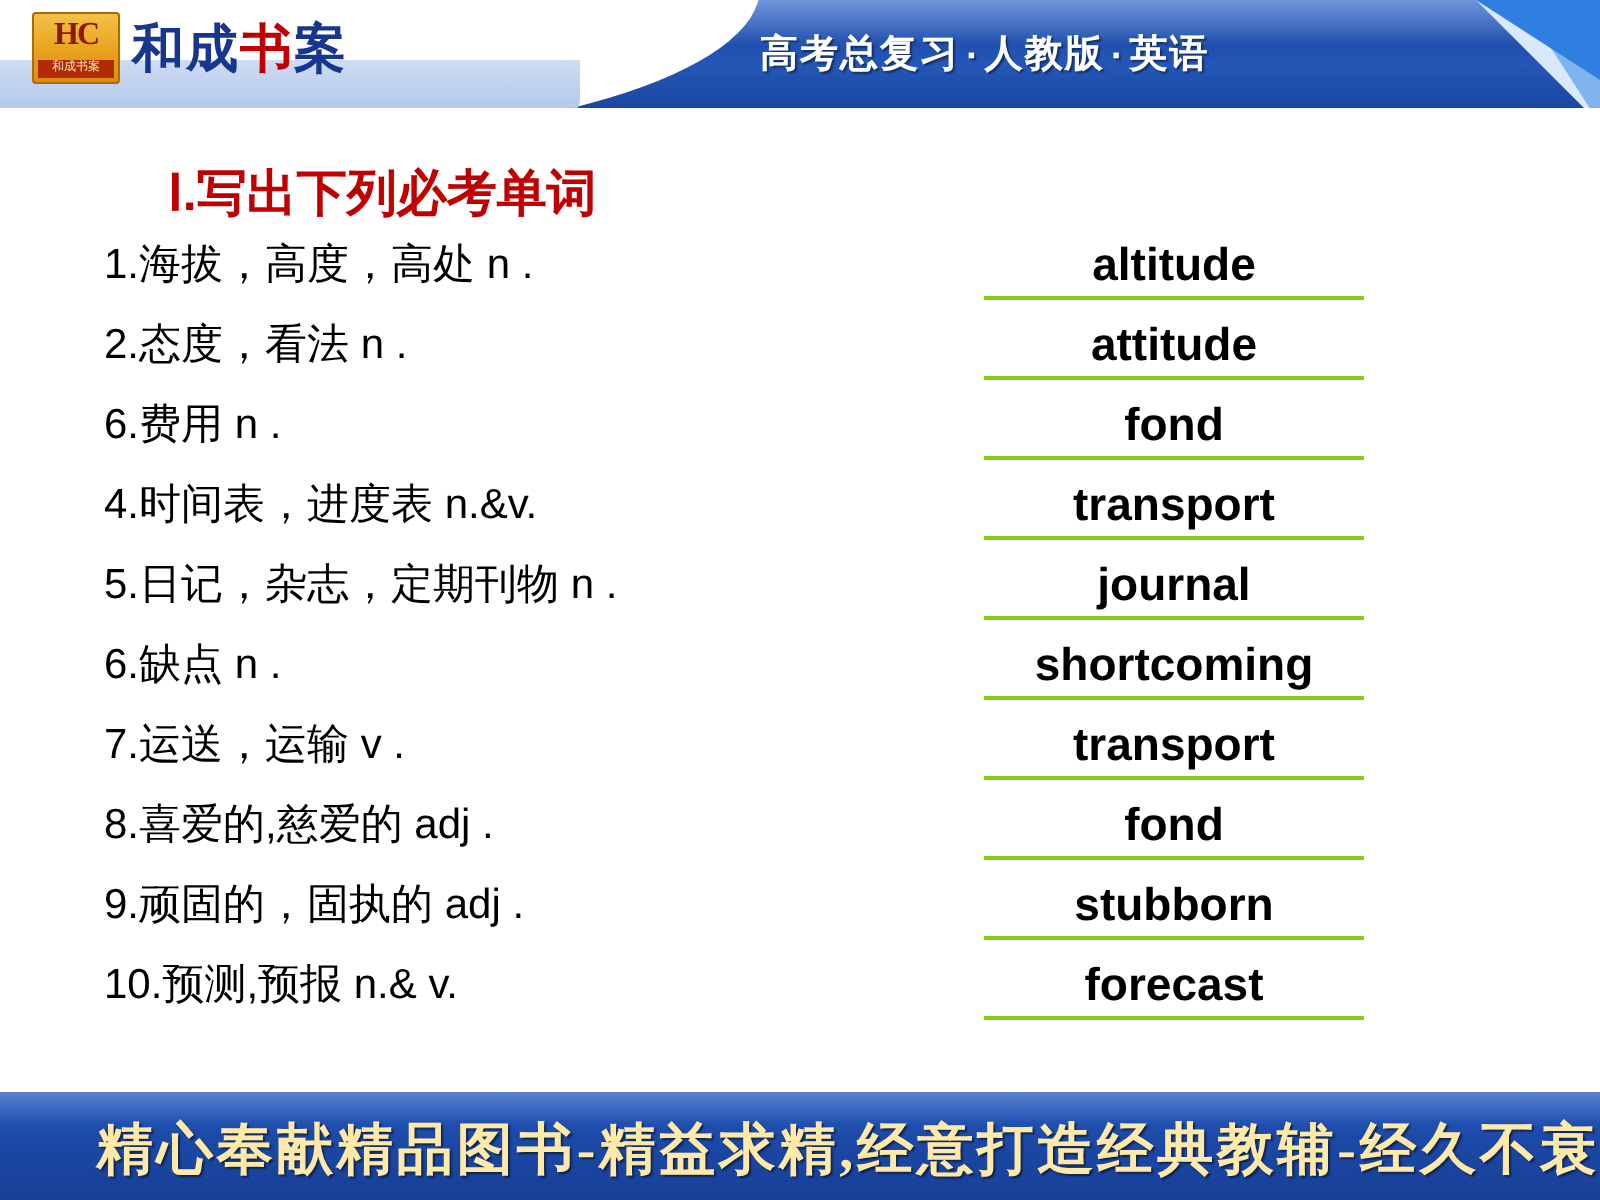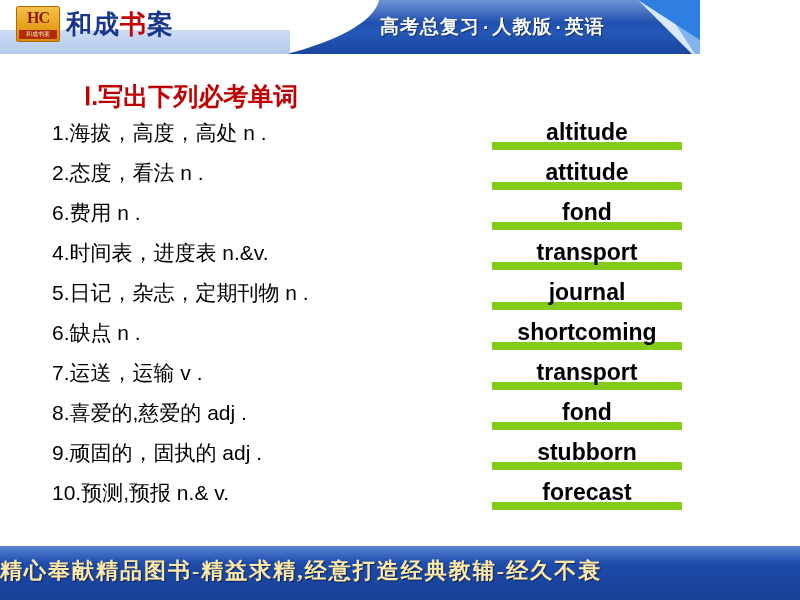--- a/index.html
+++ b/index.html
@@ -12,21 +12,21 @@
   .slide {
     position: relative;
     width: 800px; height: 600px;
     background: #ffffff;
   }
 
   
   .header {
     position: absolute;
     left: 0; top: 0;
-    width: 700px; height: 54px;
+    width: 800px; height: 54px;
     background: linear-gradient(to bottom, #2f66c8 0%, #1f4fae 38%, #2457b7 60%, #1a47a0 100%);
     overflow: hidden;
   }
   .header-sheen {
     position: absolute;
     left: 0; top: 0; width: 800px; height: 22px;
     background: linear-gradient(to bottom, rgba(255,255,255,0.30), rgba(255,255,255,0.02));
   }
   
   .header-curve {
@@ -151,21 +151,21 @@
     color: #000000;
     font-family: "Liberation Sans", sans-serif;
     white-space: nowrap;
     line-height: 34px;
   }
   .row .ansbox {
     position: absolute;
     left: 440px; top: 0;
     width: 190px;
     height: 34px;
-    border-bottom: 8px solid #84cc16;
+    border-bottom: 2px solid #84cc16;
     text-align: center;
   }
   .row .ans {
     font-size: 23px;
     font-weight: bold;
     color: #000000;
     font-family: "Liberation Sans", sans-serif;
     line-height: 32px;
     white-space: nowrap;
   }
@@ -179,24 +179,24 @@
     overflow: hidden;
   }
   .footer-sheen {
     position: absolute; left: 0; top: 0;
     width: 800px; height: 16px;
     background: linear-gradient(to bottom, rgba(255,255,255,0.22), rgba(255,255,255,0.0));
   }
   .footer-text {
     position: absolute;
     left: 0; top: 10px; width: 800px;
-    text-align: left;
+    text-align: right;
     color: #ffe9a8;
     font-family: "Liberation Serif", serif;
-    font-size: 22px;
+    font-size: 28px;
     font-weight: bold;
     letter-spacing: 2px;
     text-shadow: 1px 1px 1px rgba(0,0,0,0.5);
     white-space: nowrap;
   }
 </style>
 </head>
 <body>
 
 <div class="slide">

